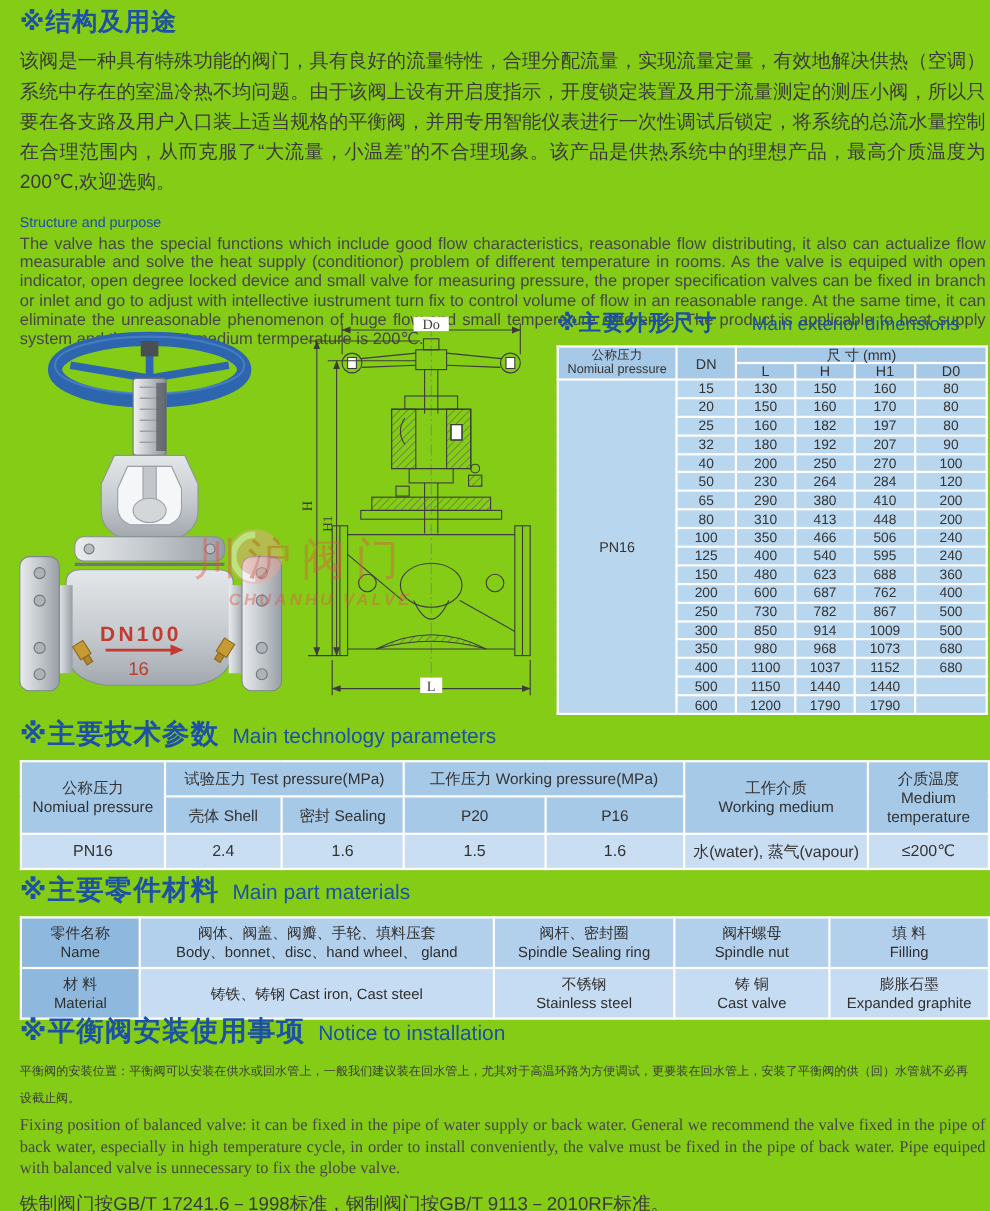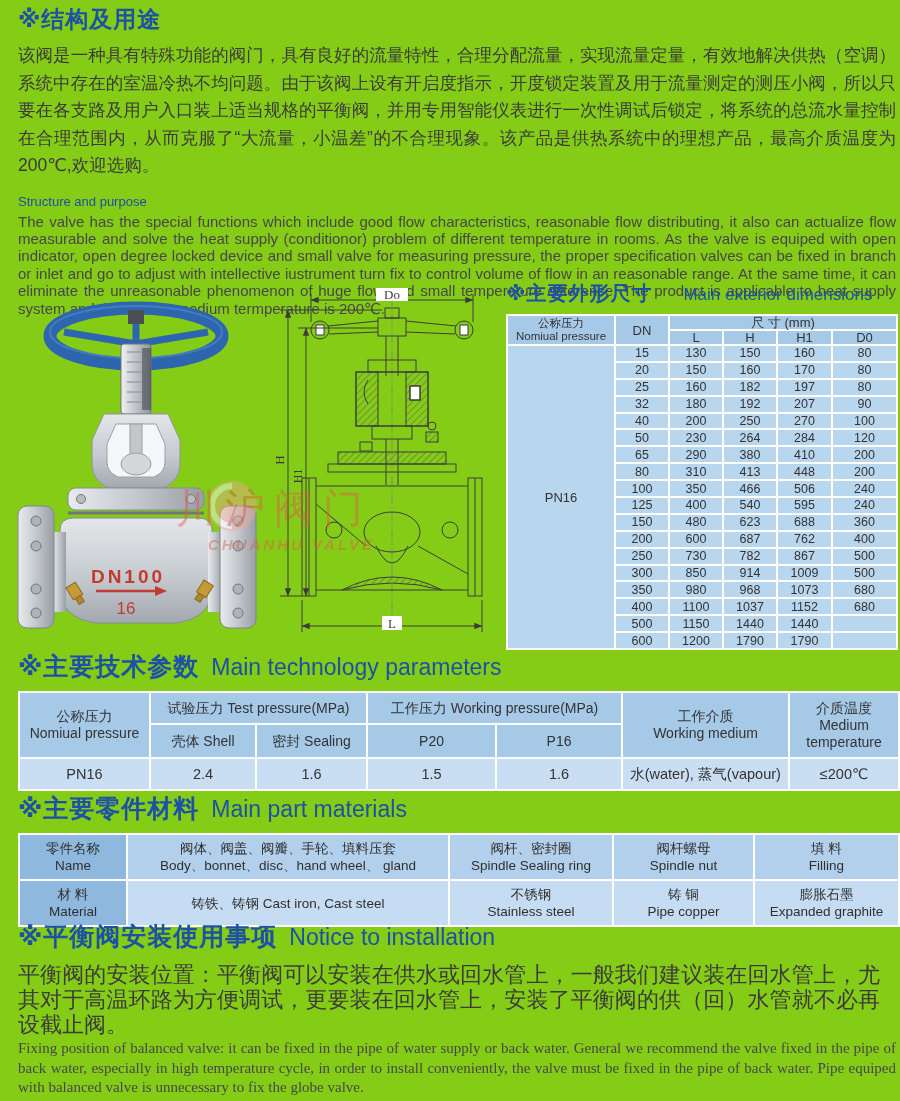--- a/index.html
+++ b/index.html
@@ -4,21 +4,21 @@
 <style>
   html,body { margin:0; padding:0; background:#ffffff; }
   .page {
     position:relative; width:900px; height:1101px; background:#84cc16;
     font-family:"Liberation Sans","DejaVu Sans",sans-serif; overflow:hidden;
     color:#3b3b3b;
   }
   
   .sec-title { display:flex; align-items:baseline; gap:12px; color:#1c51a5; margin:0; }
   .sec-title .t-zh { font-size:25px; font-weight:bold; letter-spacing:1px; }
-  .sec-title .t-en { font-size:23px; font-weight:normal; }
+  .sec-title .t-en { font-size:19px; font-weight:normal; }
   
   #sec-structure { position:absolute; left:18px; top:4px; width:878px; }
   #structure-title-zh { margin:0 0 7px 0; font-size:23px; font-weight:bold; color:#1c51a5; letter-spacing:1px; }
   #structure-body-zh { margin:0; font-size:17.5px; line-height:27.5px; text-align:justify; color:#3b3b3b; }
   #structure-title-en { margin:14px 0 4px 0; font-size:13px; font-weight:normal; color:#1c51a5; }
   #structure-body-en { margin:0; font-size:15px; line-height:17.4px; text-align:justify; color:#474747; }
   
   #sec-middle { position:absolute; left:0; top:280px; width:900px; height:378px; }
   #photo   { position:absolute; left:8px;   top:12px; width:260px; height:344px; }
   #drawing { position:absolute; left:272px; top:0;    width:238px; height:364px; }
@@ -42,21 +42,21 @@
   #params-table .h2row th { height:32px; }
   
   #sec-materials { position:absolute; left:18px; top:792px; width:880px; }
   #materials-table { border-collapse:collapse; width:880px; table-layout:fixed; text-align:center; margin-top:8px; }
   #materials-table td { border:2px solid #ffffff; padding:2px 4px; font-size:13.5px; line-height:17px; color:#2f2f2f; height:40px; }
   #materials-table .mat-label { background:#8fb8de; }
   #materials-table .row-name td.mat-cell { background:#b2d0ec; }
   #materials-table .row-material td.mat-cell { background:#c6dcf2; }
   
   #sec-install { position:absolute; left:18px; top:920px; width:878px; }
-  #install-body-zh { margin:9px 16px 2px 0; font-size:22px; line-height:25px; text-align:justify; color:#3b3b3b; }
+  #install-body-zh { margin:9px 16px 2px 0; font-size:11px; line-height:25px; text-align:justify; color:#3b3b3b; }
   #install-body-en { margin:2px 0 0 0; font-size:15px; line-height:19.5px; text-align:justify; color:#474747;font-family:Liberation Serif, serif; }
   #install-std-zh { margin:10px 0 0 0; font-size:17px; color:#3b3b3b; }
 </style>
 </head>
 <body>
 
 <div class="page">
 
   <section id="sec-structure">
     <h1 id="structure-title-zh">※结构及用途</h1>
@@ -518,21 +518,21 @@
         </td>
         <td class="mat-cell">
           <div>铸铁、铸钢   Cast iron, Cast steel</div>
         </td>
         <td class="mat-cell">
           <div>不锈钢</div>
           <div>Stainless steel</div>
         </td>
         <td class="mat-cell">
           <div>铸 铜</div>
-          <div>Pipe copper</div>
+          <div>Cast valve</div>
         </td>
         <td class="mat-cell">
           <div>膨胀石墨</div>
           <div>Expanded graphite</div>
         </td>
       </tr>
     </tbody>
       </table>
   </section>
 

